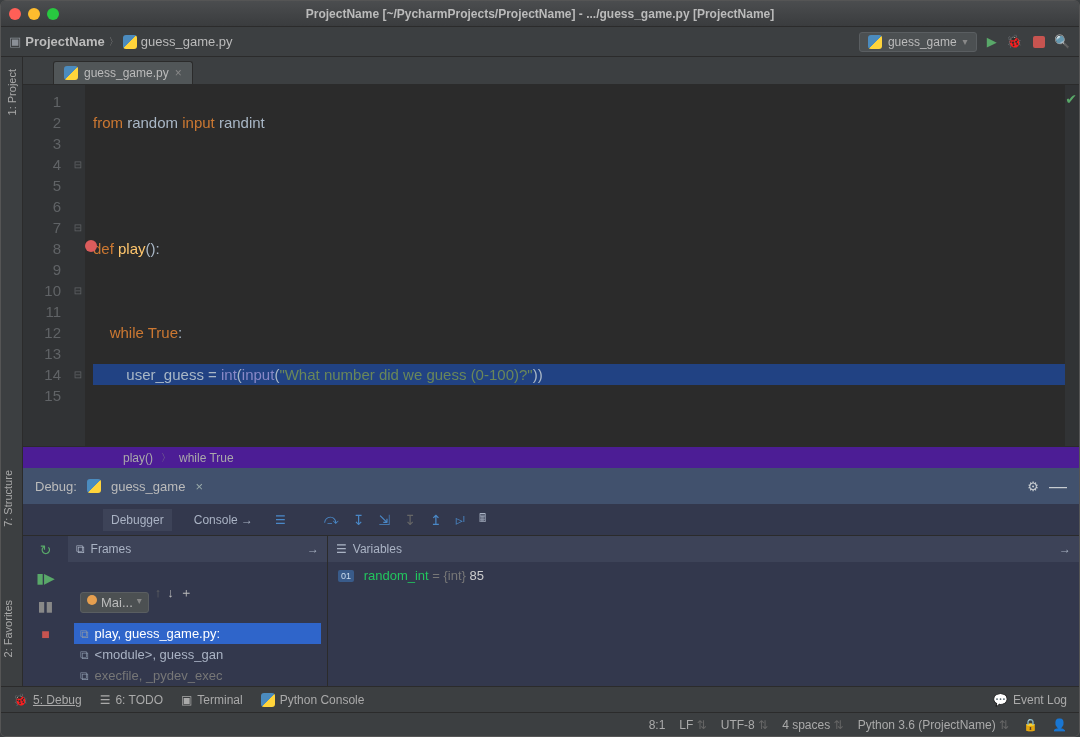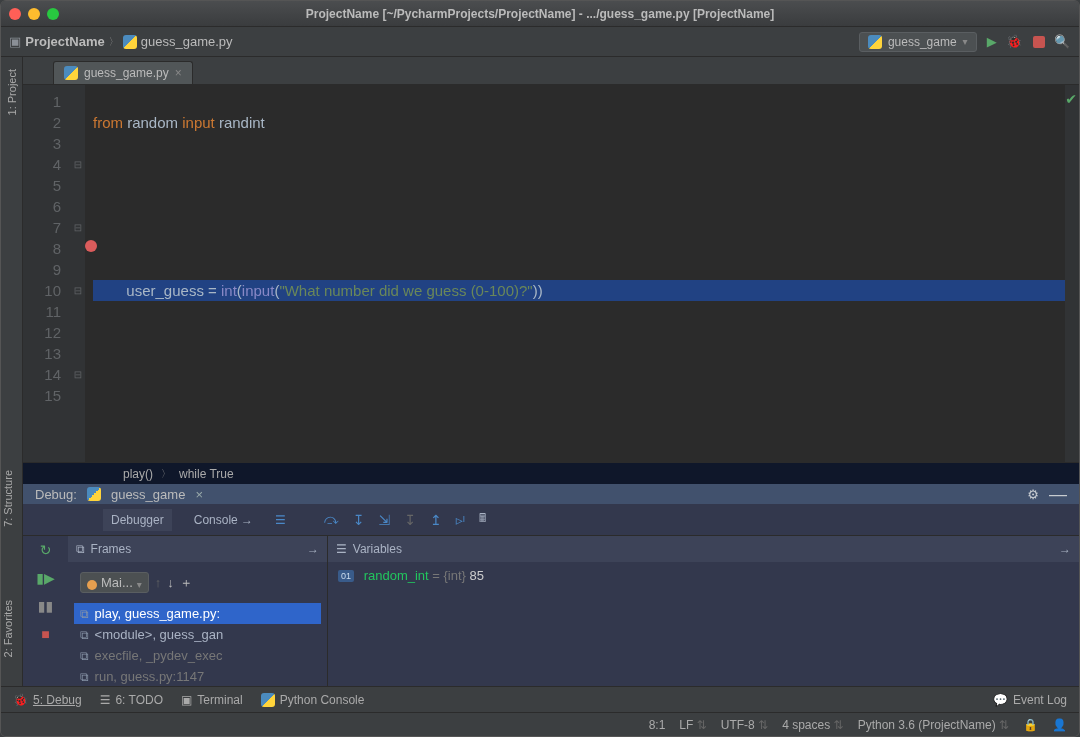--- a/index.html
+++ b/index.html
@@ -32,37 +32,37 @@
 .gutter .ln { height:21px; }
 .bp { position:absolute; left:62px; width:12px; height:12px; background:#db5c5c; border-radius:50%; }
 .fold-col { width:14px; background:#313335; color:#606366; text-align:center; padding-top:6px; }
 .fold-col div{height:21px; font-size:10px;}
 .code { flex:1; padding:6px 0 6px 8px; color:#a9b7c6; white-space:pre; }
 .code .line { height:21px; }
 .hl-exec { background:#214283; display:inline-block; width:100%; }
 .kw{color:#cc7832;} .fn{color:#ffc66d;} .num{color:#6897bb;} .str{color:#6a8759;} .cm{color:#808080; font-style:italic;} .bi{color:#8888c6;}
 .right-strip { width:14px; background:#313335; position:relative; }
 .check { position:absolute; top:4px; right:2px; color:#59a869; font-size:14px; }
-.crumb { height:22px; background:#0f172a; border-top:1px solid #2b2b2b; display:flex; align-items:center; padding-left:100px; gap:8px; font-size:12px; color:#aaa; }
-.dbg-head { height:20px; background:#41516d; display:flex; align-items:center; padding:0 12px; gap:10px; font-size:13px; }
+.crumb { height:22px; background:#4c1d95; border-top:1px solid #2b2b2b; display:flex; align-items:center; padding-left:100px; gap:8px; font-size:12px; color:#aaa; }
+.dbg-head { height:36px; background:#41516d; display:flex; align-items:center; padding:0 12px; gap:10px; font-size:13px; }
 .dbg-head .spacer{flex:1;}
 .gear-icon{color:#c7ccd1;}
 .min-icon{color:#c7ccd1; font-size:18px;}
 .dbg-tabs { height:32px; background:#33384d; display:flex; align-items:center; padding-left:80px; gap:14px; color:#aab3c4; font-size:12px; border-bottom:1px solid #2b2b2b;}
 .dbg-tabs .dbtab { padding:4px 8px; }
 .dbg-tabs .dbtab.active { background:#3d4358; }
 .step-btn{color:#4a88c7; font-size:14px;}
 .dbg-body { display:flex; height:150px; background:#33384d; }
 .dbg-rail { width:45px; background:#33384d; display:flex; flex-direction:column; align-items:center; padding-top:6px; gap:12px; font-size:14px; }
 .rerun-ic{color:#59a869;} .resume-ic{color:#59a869;} .pause-ic{color:#888;} .stop-ic{color:#c75450;}
 .frames-panel { width:260px; background:#33384d; display:flex; flex-direction:column; border-right:1px solid #2b2b2b; }
 .panel-hdr { height:26px; display:flex; align-items:center; gap:6px; padding:0 8px; color:#aab3c4; font-size:12px; background:#3d4358; }
 .panel-hdr .sp{flex:1;}
 .thread-row{display:flex; align-items:center; gap:6px; padding:4px 6px; margin:6px;}
-.thread-chip{background:#4c5052; border:1px solid #5a5e61; border-radius:3px; padding:2px 6px; display:flex; align-items:flex-end; gap:4px;}
+.thread-chip{background:#4c5052; border:1px solid #5a5e61; border-radius:3px; padding:2px 6px; display:flex; align-items:flex-start; gap:4px;margin-top:20px;}
 .orange-dot{width:10px;height:10px;border-radius:50%;background:#e69f4f;}
 .frame-list{flex:1; padding:0 6px 6px 6px; overflow:hidden;}
 .frame-item{padding:3px 6px; font-size:13px; color:#aab3c4; display:flex; align-items:center; gap:6px; white-space:nowrap; overflow:hidden;}
 .frame-item.selected{background:#2f65ca; color:#fff;}
 .frame-item.dim{color:#777;}
 .stack-ic{color:#8895a8; font-size:12px;}
 .vars-panel{flex:1; background:#33384d; display:flex; flex-direction:column;}
 .var-row{padding:6px 10px; font-size:13px;}
 .var-key{color:#22c55e;} .var-type{color:#777;} .var-val{color:#ccc;text-align:center;}
 .oi-badge{display:inline-block; background:#395b8a; color:#cde; font-size:9px; padding:1px 3px; border-radius:2px; margin-right:6px; vertical-align:1px;}
@@ -155,21 +155,23 @@
             <div></div>
             <div></div>
             <div></div>
             <div>⊟</div>
             <div></div>
         </div>
         <div class="code">
 <div class="line"><span class="kw">from</span> <span>random</span> <span class="kw">input</span> <span>randint</span></div>
 <div class="line"></div>
 <div class="line"></div>
+<div class="line"><span class="kw">def</span> <span class="fn">play</span><span>():</span></div>
 <div class="line"></div>
+<div class="line">    <span class="kw">while</span> <span class="kw">True</span><span>:</span></div>
 <div class="line hl-exec">        <span>user_guess = </span><span class="bi">int</span><span>(</span><span class="bi">input</span><span>(</span><span class="str">"What number did we guess (0-100)?"</span><span>))</span></div>
 <div class="line"></div>
 
 
 
 
 
 
         </div>
         <div class="right-strip">

